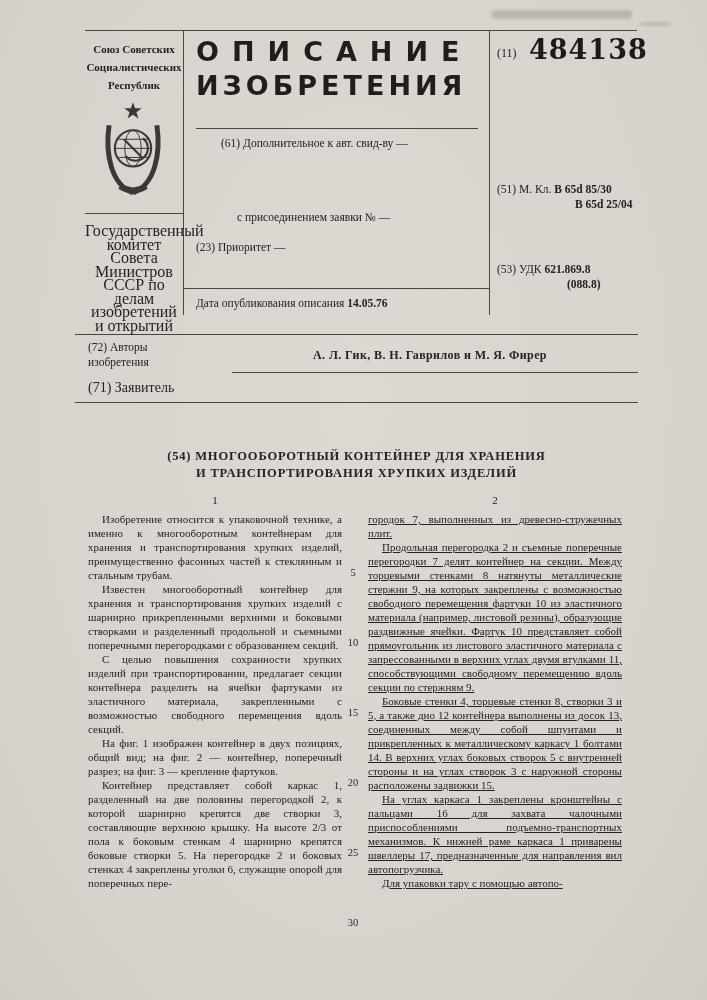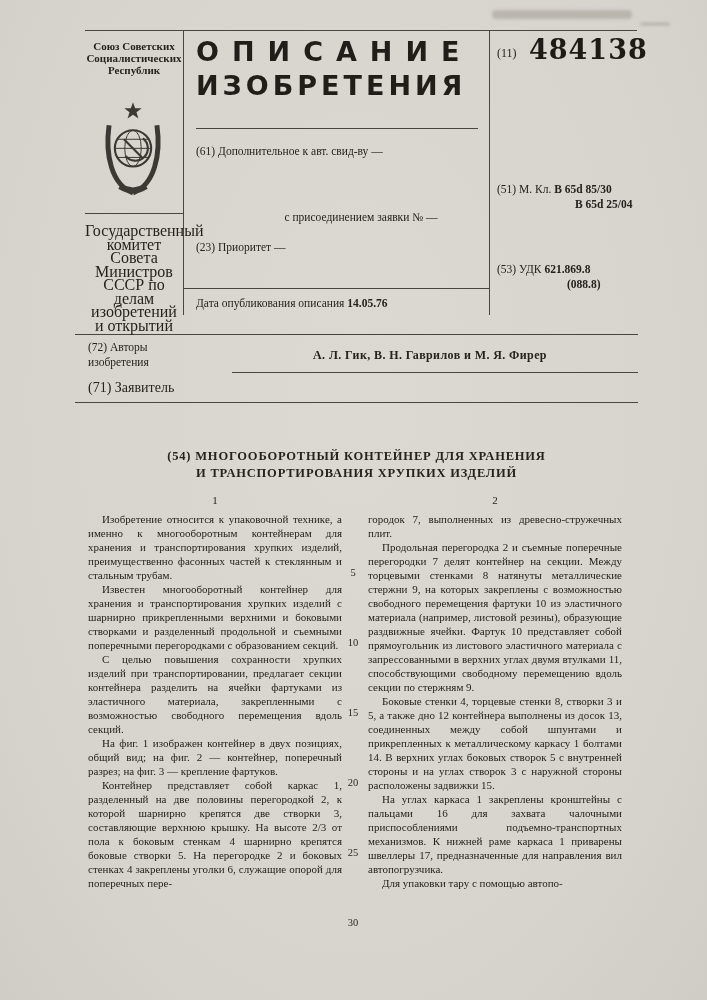--- a/index.html
+++ b/index.html
@@ -17,21 +17,21 @@
   .vline { width:1px; }
 
   
   .smudge1 { position:absolute; left:492px; top:10px; width:140px; height:9px;
              background:rgba(110,105,95,.28); filter:blur(1.5px); border-radius:4px; }
   .smudge2 { position:absolute; left:640px; top:22px; width:30px; height:4px;
              background:rgba(110,105,95,.22); filter:blur(1px); border-radius:3px; }
 
   
   .union { left:86px; top:40px; width:96px; text-align:center;
-           font-size:11px; line-height:12px; font-weight:bold; }
+           font-size:11px; line-height:18px; font-weight:bold; }
   .emblem { left:100px; top:92px; width:66px; height:116px; }
   .committee { left:85px; top:224px; width:98px; text-align:center;
                font-size:16px; line-height:13.5px; font-weight:normal; }
 
   
   .h-big { left:196px; top:36px; width:292px; font-family:"DejaVu Sans", sans-serif;
            font-weight:bold; font-size:27px; color:#211e1a; white-space:nowrap; }
   .h1 { letter-spacing:13px; }
   .h2 { top:70px; letter-spacing:4px; }
   .sub { left:196px; top:110px; width:288px; text-align:center; font-family:"DejaVu Sans", sans-serif;
@@ -56,21 +56,21 @@
   .applicant { left:88px; top:380px; font-size:14px; }
 
   
   .title54 { left:75px; top:448px; width:563px; text-align:center; font-weight:bold;
              font-size:12.5px; line-height:16.5px; letter-spacing:.8px; }
 
   
   .colnum { position:absolute; top:494px; width:254px; text-align:center; font-size:11px; }
   .cn1 { left:88px; } .cn2 { left:368px; }
   .col { position:absolute; top:512px; width:254px; }
-  .c1 { left:88px; } .c2 { left:368px; }
+  .c1 { left:88px; } .c2 { left:368px;text-decoration:underline; }
   .col p { font-size:11px; line-height:14px; text-align:justify; text-indent:14px;
            color:#26231f; }
   .col p.noindent { text-indent:0; }
   .ln { position:absolute; left:344px; width:18px; text-align:center;
         font-size:10.5px; color:#2b2824; }
   .ln5  { top:567px; } .ln10 { top:637px; } .ln15 { top:707px; }
   .ln20 { top:777px; } .ln25 { top:847px; } .ln30 { top:917px; }
 </style>
 </head>
 <body>
@@ -104,24 +104,24 @@
     <line x1="29" y1="45" x2="51" y2="67" stroke="#3c3934" stroke-width="2.6"></line>
     <path d="M52 44 A 15 15 0 1 1 31 65" fill="none" stroke="#3c3934" stroke-width="2.6"></path>
     <path d="M24 102 Q 40 112 56 102" stroke="#3c3934" stroke-width="7" fill="none"></path>
   </svg>
 
   <div class="abs committee">Государственный комитет Совета Министров СССР по делам изобретений и открытий</div>
 
   <div class="abs h-big h1">ОПИСАНИЕ</div>
   <div class="abs h-big h2">ИЗОБРЕТЕНИЯ</div>
 
-  <div class="field" style="top:144px;">(61) Дополнительное к авт. свид-ву —</div>
+  <div class="field" style="top:136px;margin-left:25px;">(61) Дополнительное к авт. свид-ву —</div>
 
 
-  <div class="field" style="top:210px; left:237px; width:248px;text-align:center;">с присоединением заявки № —</div>
+  <div class="field" style="top:210px; left:237px; width:248px;">с присоединением заявки № —</div>
 
   <div class="field" style="top:240px;">(23) Приоритет —</div>
 
 
   <div class="field" style="top:296px;">
     <span>Дата опубликования описания</span>
     <span class="b">14.05.76</span>
   </div>
 
   <div class="abs numlabel">(11)</div>

